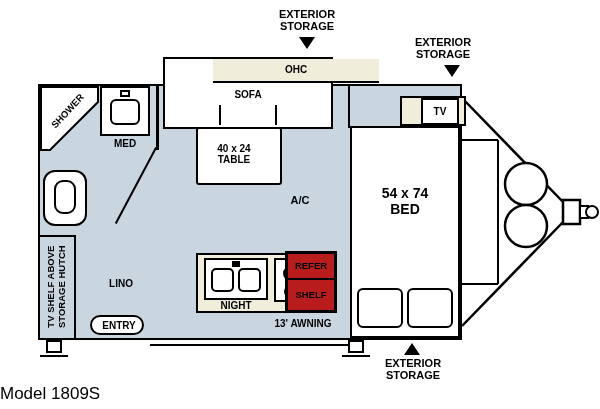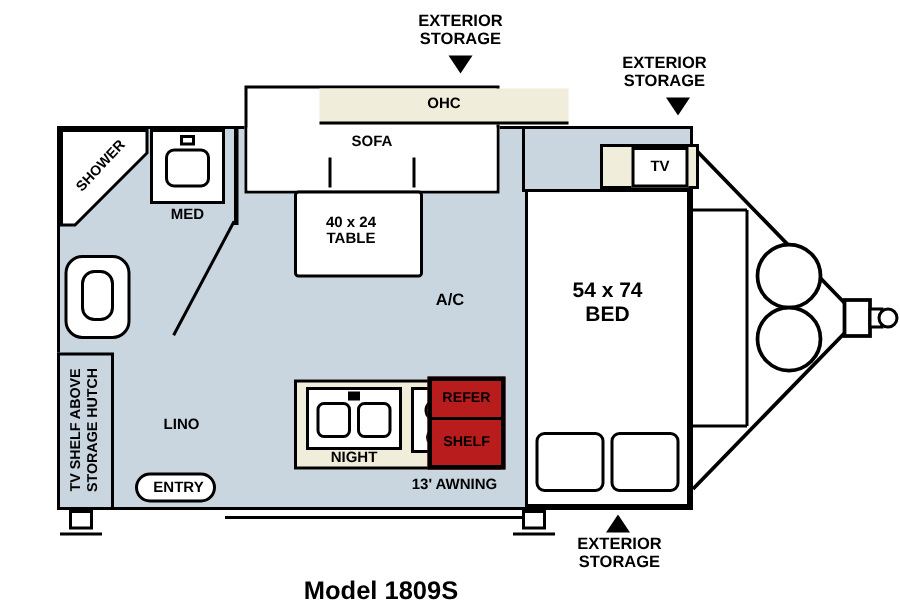--- a/index.html
+++ b/index.html
@@ -9,21 +9,21 @@
   .lbl { position:absolute; font-weight:bold; text-align:center; white-space:pre-line; line-height:1.12; font-size:10px; color:#000; }
   .ann { font-size:11px; }
   .sm { font-size:9.5px; }
   .box { position:absolute; border:2px solid #000; background:#fff; }
   .cream { background:#f0edda;margin-left:48px; }
   .floor { background:#c9d6e0; }
   .wall { position:absolute; background:#000; }
   .tri-down { position:absolute; width:0; height:0; border-left:8px solid transparent; border-right:8px solid transparent; border-top:12px solid #000; }
   .tri-up { position:absolute; width:0; height:0; border-left:8px solid transparent; border-right:8px solid transparent; border-bottom:12px solid #000; }
   .round { border-radius:8px; }
-  .title { position:absolute; left:0; top:384px; width:508px; text-align:center; font-weight:bold; font-size:17px; }
+  .title { position:absolute; left:0; top:384px; width:508px; font-weight:normal; font-size:17px; }
 </style>
 </head>
 <body>
 
 <div class="plan">
 
   <div class="lbl ann" style="left:264px;top:8px;width:86px">EXTERIOR
 STORAGE</div>
   <div class="tri-down" style="left:299px;top:37px"></div>
 

